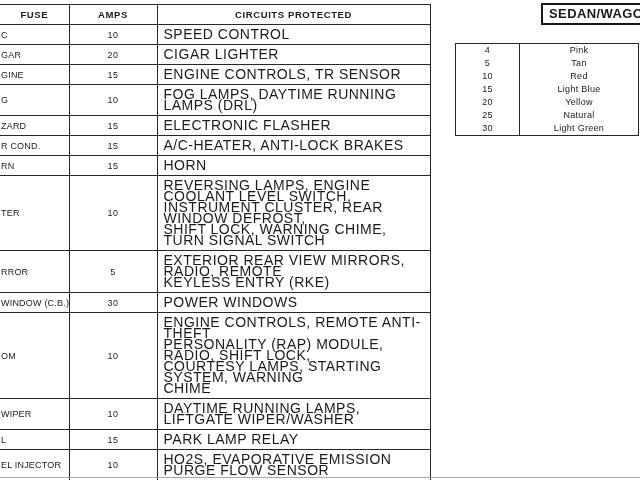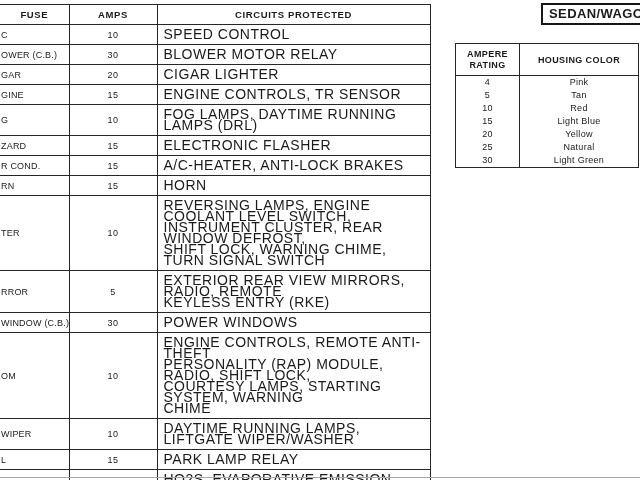--- a/index.html
+++ b/index.html
@@ -113,25 +113,20 @@
       <th>CIRCUITS PROTECTED</th>
     </tr>
   </thead>
   <tbody id="fuse-rows">
       <tr>
         <td class="fuse">C</td>
         <td class="amps">10</td>
         <td class="circ">SPEED CONTROL</td>
       </tr>
       <tr>
-        <td class="fuse">OWER (C.B.)</td>
-        <td class="amps">30</td>
-        <td class="circ">BLOWER MOTOR RELAY</td>
-      </tr>
-      <tr>
         <td class="fuse">GAR</td>
         <td class="amps">20</td>
         <td class="circ">CIGAR LIGHTER</td>
       </tr>
       <tr>
         <td class="fuse">GINE</td>
         <td class="amps">15</td>
         <td class="circ">ENGINE CONTROLS, TR SENSOR</td>
       </tr>
       <tr>
@@ -201,24 +196,20 @@
 <div class="sedan-box">
   <span>SEDAN/WAGON</span>
 </div>
 
 <table class="color-table">
   <colgroup>
     <col style="width:64px">
     <col style="width:119px">
   </colgroup>
   <thead>
-    <tr>
-      <th class="rating-hdr">AMPERE RATING</th>
-      <th class="color-hdr">HOUSING COLOR</th>
-    </tr>
   </thead>
   <tbody id="color-rows">
       <tr>
         <td class="c1">4</td>
         <td class="c2">Pink</td>
       </tr>
       <tr>
         <td class="c1">5</td>
         <td class="c2">Tan</td>
       </tr>

